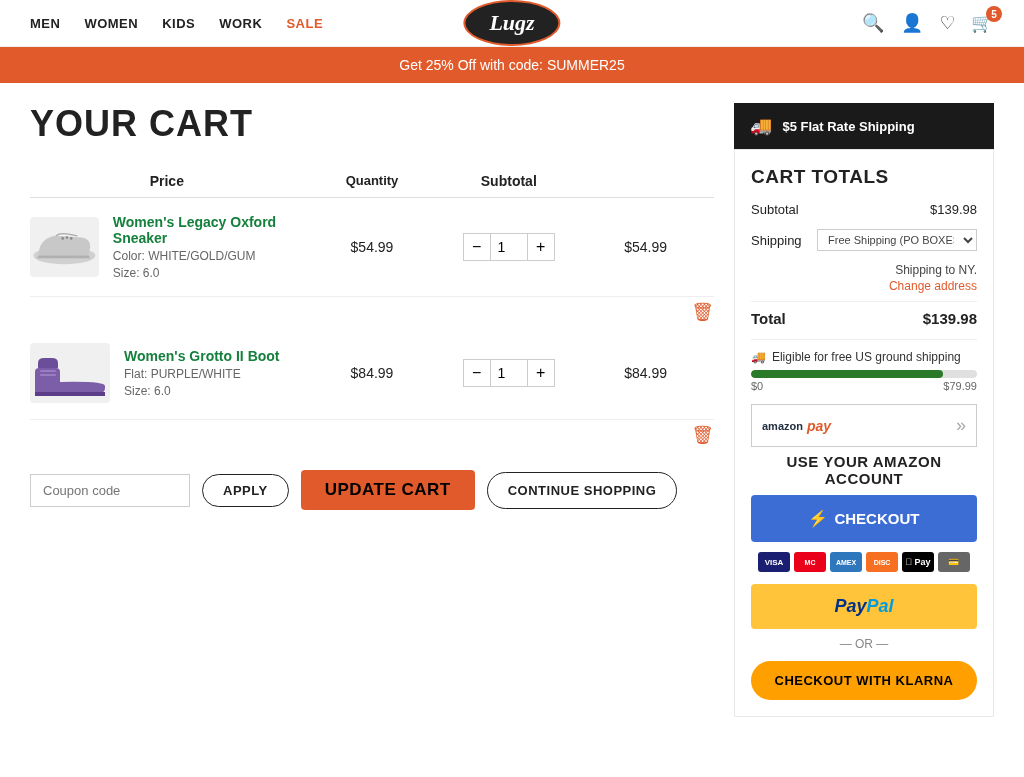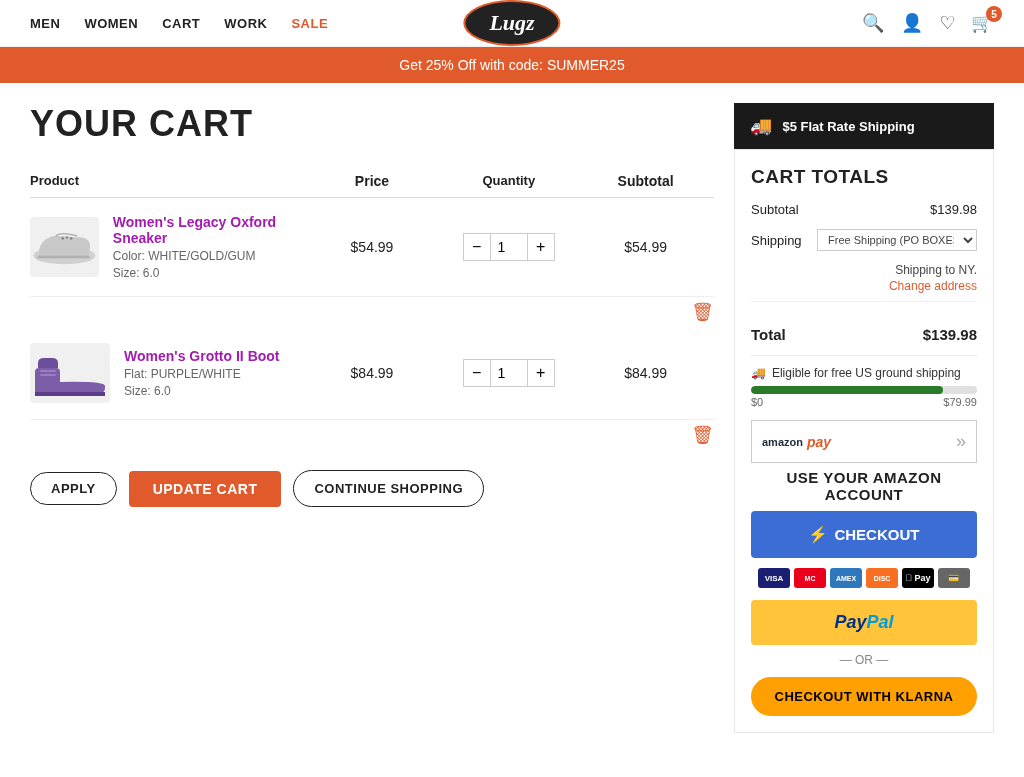--- a/index.html
+++ b/index.html
@@ -25,43 +25,43 @@
     .main { flex: 1; }
     .page-title { font-size: 36px; font-weight: 900; margin-bottom: 20px; letter-spacing: 1px; }
 
     
     .cart-table { width: 100%; }
     .cart-header { display: grid; grid-template-columns: 2fr 1fr 1fr 1fr; padding: 8px 0; border-bottom: 1px solid #ddd; font-weight: bold; font-size: 13px; }
     .cart-header .col-qty, .cart-header .col-price, .cart-header .col-subtotal { text-align: center; }
     .cart-row { display: grid; grid-template-columns: 2fr 1fr 1fr 1fr; padding: 16px 0; border-bottom: 1px solid #eee; align-items: center; }
     .product-info { display: flex; align-items: center; gap: 14px; }
     .product-img { width: 80px; height: 60px; background: #f0f0f0; border-radius: 4px; display: flex; align-items: center; justify-content: center; overflow: hidden; }
-    .product-details a { color: #a21caf; text-decoration: none; font-weight: 600; font-size: 14px; }
+    .product-details a { color: #15803d; text-decoration: none; font-weight: 600; font-size: 14px; }
     .product-details .attr { color: #666; font-size: 12px; margin-top: 3px; }
     .col-price, .col-subtotal { text-align: center; font-size: 14px; }
     .qty-control { display: flex; align-items: center; justify-content: center; gap: 0; }
     .qty-btn { width: 28px; height: 28px; border: 1px solid #ccc; background: #fff; cursor: pointer; font-size: 16px; display: flex; align-items: center; justify-content: center; }
     .qty-input { width: 36px; height: 28px; border: 1px solid #ccc; border-left: none; border-right: none; text-align: center; font-size: 14px; }
     .delete-icon { color: #e05a2b; font-size: 18px; cursor: pointer; }
 
     
     .cart-actions { display: flex; align-items: center; gap: 12px; padding: 20px 0; flex-wrap: wrap; }
     .coupon-input { border: 1px solid #ccc; padding: 8px 12px; width: 160px; font-size: 13px; outline: none; }
     .apply-btn { border: 1px solid #222; background: #fff; color: #222; padding: 8px 20px; font-size: 13px; font-weight: 700; cursor: pointer; border-radius: 20px; letter-spacing: 0.5px; }
-    .update-btn { background: #e05a2b; color: #ffffff; border: none; padding: 10px 24px; font-size: 14px; font-weight: 700; cursor: pointer; border-radius: 4px; letter-spacing: 0.5px; }
+    .update-btn { background: #e05a2b; color: #000000; border: none; padding: 10px 24px; font-size: 17px; font-weight: 700; cursor: pointer; border-radius: 4px; letter-spacing: 0.5px; }
     .continue-btn { border: 1px solid #222; background: #fff; color: #222; padding: 10px 20px; font-size: 13px; font-weight: 700; cursor: pointer; border-radius: 20px; letter-spacing: 0.5px; }
 
     
     .sidebar { width: 260px; flex-shrink: 0; }
     .shipping-bar { background: #1a1a1a; color: #fff; padding: 12px 16px; display: flex; align-items: center; gap: 10px; font-size: 13px; font-weight: 600; }
     .ship-icon { color: #e05a2b; font-size: 18px; }
     .cart-totals { border: 1px solid #e8e8e8; padding: 16px; }
     .totals-title { font-weight: 900; font-size: 19px; margin-bottom: 14px; letter-spacing: 0.5px; }
     .totals-row { display: flex; justify-content: space-between; align-items: center; margin-bottom: 12px; font-size: 13px; }
-    .totals-row.total-final { font-weight: 700; font-size: 15px; border-top: 1px solid #eee; padding-top: 24px; margin-top: 4px; }
+    .totals-row.total-final { font-weight: 700; font-size: 15px; border-top: 1px solid #eee; padding-top: 8px; margin-top: 4px; }
     .shipping-select { font-size: 11px; border: 1px solid #ccc; padding: 3px 6px; color: #444; cursor: pointer; background: #fff; max-width: 160px; }
     .shipping-to { text-align: right; font-size: 12px; color: #444; margin-bottom: 2px; }
     .change-addr { text-align: right; font-size: 12px; color: #e05a2b; cursor: pointer; margin-bottom: 8px; }
     .divider { border: none; border-top: 1px solid #eee; margin: 10px 0; }
 
     
     .free-ship-section { margin-bottom: 12px; }
     .free-ship-label { display: flex; align-items: center; gap: 6px; font-size: 12px; color: #333; margin-bottom: 6px; }
     .progress-bar { height: 8px; background: #e0e0e0; border-radius: 4px; overflow: hidden; }
     .progress-fill { height: 100%; background: #2a7a2a; border-radius: 4px; width: 85%; }
@@ -97,21 +97,21 @@
     .klarna-btn { background: #ff9f00; border: none; width: 100%; padding: 12px; font-size: 13px; font-weight: 700; cursor: pointer; border-radius: 24px; color: #000; letter-spacing: 0.5px; }
     .trash-area { display: flex; justify-content: flex-end; padding: 4px 0; }
   </style>
 </head>
 <body>
 
 <header class="header">
   <nav class="nav">
     <a href="#">MEN</a>
     <a href="#">WOMEN</a>
-    <a href="#">CART</a>
+    <a href="#">KIDS</a>
     <a href="#">WORK</a>
     <a href="#" class="sale">SALE</a>
   </nav>
   <div class="logo">
     <div class="logo-oval">
       <span>Lugz</span>
     </div>
   </div>
   <div class="header-icons">
     <span class="header-icon">🔍</span>
@@ -128,21 +128,20 @@
   <span>Get 25% Off with code: SUMMER25</span>
 </div>
 
 <div class="page">
 
   <main class="main">
     <h1 class="page-title">YOUR CART</h1>
 
     <div class="cart-table">
       <div class="cart-header">
-        <div>Product</div>
         <div class="col-price">Price</div>
         <div class="col-qty">Quantity</div>
         <div class="col-subtotal">Subtotal</div>
       </div>
 
       <div class="cart-row">
         <div class="product-info">
           <div class="product-img">
             <svg width="80" height="50" viewBox="0 0 80 50">
               <ellipse cx="40" cy="35" rx="36" ry="10" fill="#d0d0d0"></ellipse>
@@ -197,20 +196,21 @@
           <button class="qty-btn">+</button>
         </div>
         <div class="col-subtotal">$84.99</div>
       </div>
       <div class="trash-area">
         <span class="delete-icon">🗑</span>
       </div>
     </div>
 
     <div class="cart-actions">
+      <input class="coupon-input" type="text" placeholder="Coupon code" style="">
       <button class="apply-btn">APPLY</button>
       <button class="update-btn">UPDATE CART</button>
       <button class="continue-btn">CONTINUE SHOPPING</button>
     </div>
   </main>
 
   <aside class="sidebar">
     <div class="shipping-bar">
       <span class="ship-icon">🚚</span>
       <span>$5 Flat Rate Shipping</span>

